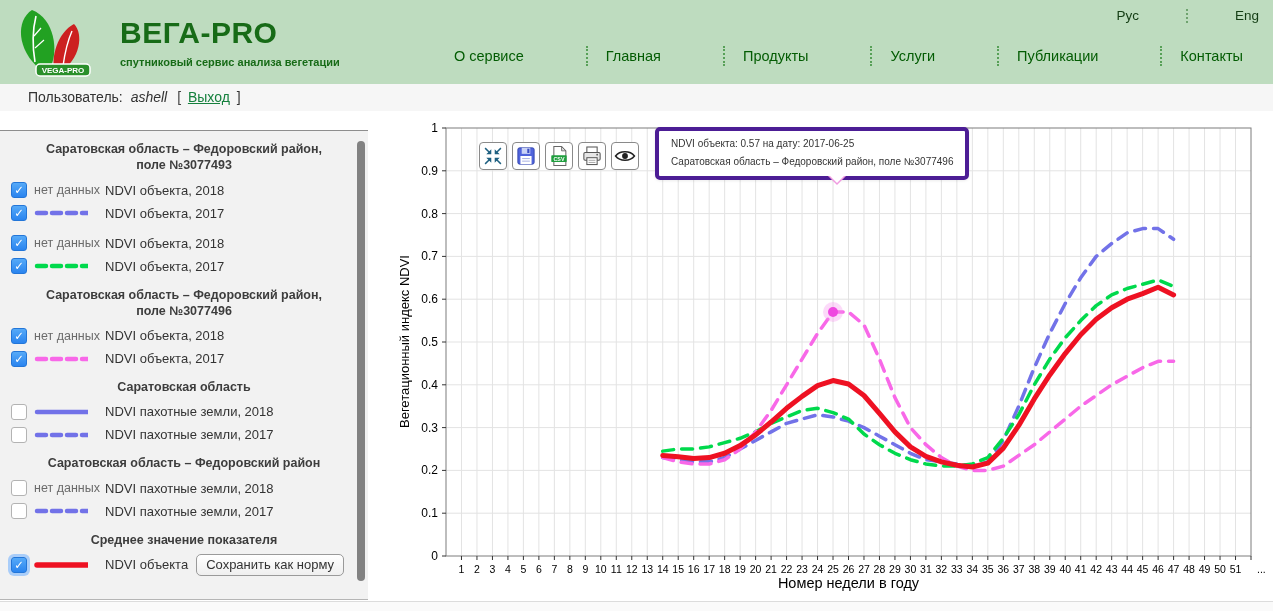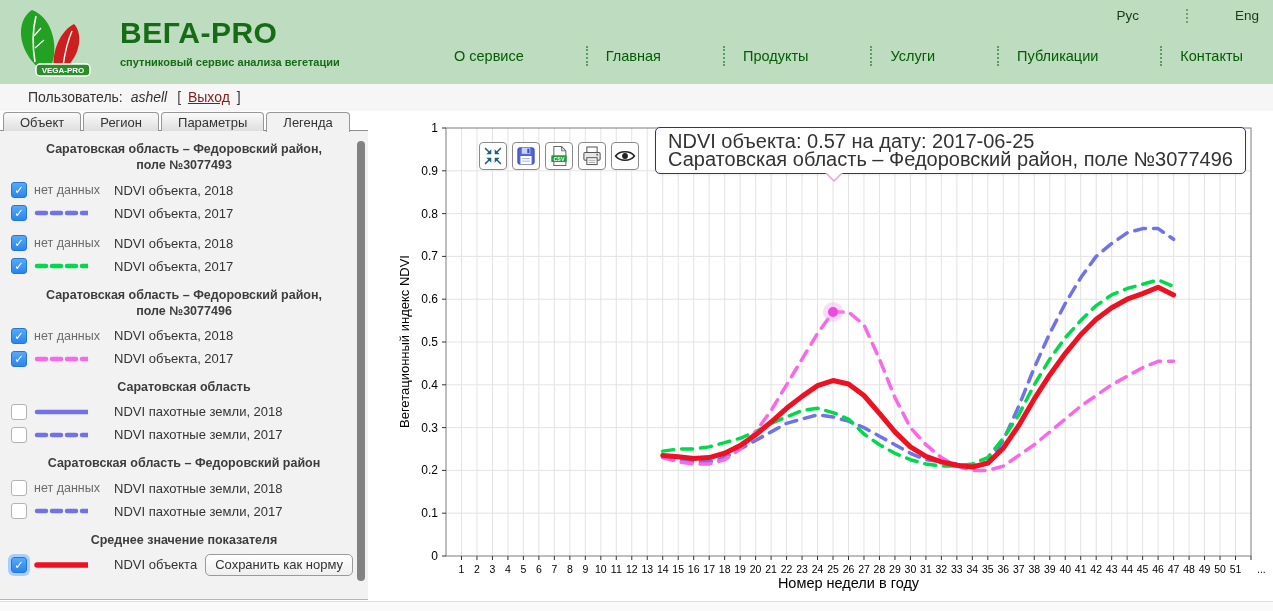--- a/index.html
+++ b/index.html
@@ -16,54 +16,54 @@
   .lang-switch { position:absolute; right:14px; top:8px; font-size:13.5px; color:#143d14; display:flex; align-items:center;gap:39px; }
   .lang-switch .sep { width:0; height:14px; border-left:2px dotted #6fa36f; margin:0 8px; }
   .lang-switch span { cursor:pointer; }
   .main-nav { position:absolute; right:12px; top:46px; }
   .main-nav ul { list-style:none; display:flex;gap:44px; }
   .main-nav li { font-size:14.5px; color:#035c03; padding:2px 18px; cursor:pointer; border-left:2px dotted #57a057; white-space:nowrap; }
   .main-nav li:first-child { border-left:none; }
 
   
   .user-bar { position:absolute; left:0; top:84px; width:1273px; height:27px; background:#f6f6f6; font-size:14px; color:#333; line-height:27px; padding-left:28px; }
-  .user-bar a { color:#7f1d1d; text-decoration:underline; cursor:pointer; margin:0 3px; }
+  .user-bar a { color:#15803d; text-decoration:underline; cursor:pointer; margin:0 3px; }
   .user-bar .brk { margin-left:6px; color:#444; }
 
   
   .tabs { position:absolute; left:3px; top:112px; display:flex; z-index:6; }
   .tab { font-size:13px; color:#333; background:linear-gradient(#fafafa,#dedede); border:1px solid #979797; border-bottom:none; border-radius:4px 4px 0 0; padding:2px 16px 3px; margin-right:2px; height:19px; cursor:pointer; position:relative; }
   .tab.active { background:#f2f2f2; height:20px; z-index:7; }
   .panel { position:absolute; left:0; top:130px; width:368px; height:470px; background:#f2f2f2; border-top:1px solid #8e8e8e; border-bottom:1px solid #b5b5b5; z-index:5; overflow:hidden; }
   .footer-strip { position:absolute; left:0; top:601px; width:1273px; height:10px; background:#fafafa; border-top:1px solid #dcdcdc; }
 
   .legend-group { margin-top:9px; }
   .group-title { text-align:center; font-weight:bold; font-size:12.5px; color:#3d3d3d; margin:10px 30px 6px; line-height:1.3; }
   .legend-row { display:flex; align-items:center; min-height:21px; margin:2px 0 2px 11px; }
   .cb { width:16px; height:16px; flex:0 0 16px; border-radius:3px; cursor:pointer; text-align:center; font-size:11.5px; line-height:15px; }
   .cb.checked { background:linear-gradient(#56aaf8,#2a84ef); border:1px solid #2376d8; color:#fff; font-weight:bold; }
   .cb.unchecked { background:#fff; border:1px solid #b3b3b3; }
   .cb.focused { box-shadow:0 0 0 3px rgba(110,175,255,0.55); }
   .swatch-zone { width:54px; margin-left:7px; display:flex; align-items:center; }
   .no-data { font-size:12.5px; color:#6b6b6b; white-space:nowrap; }
-  .legend-label { margin-left:26px; font-size:13px; color:#333; white-space:nowrap; }
+  .legend-label { margin-left:17px; font-size:13px; color:#333; white-space:nowrap; }
   .norm-btn { margin-left:8px; font-size:13px; color:#333; background:linear-gradient(#ffffff,#efefef); border:1px solid #9a9a9a; border-radius:5px; padding:2px 9px 3px; cursor:pointer; font-family:inherit; }
   .scroll-thumb { position:absolute; right:3px; top:10px; width:8px; height:440px; background:#828282; border-radius:4px; cursor:pointer; }
 
   
   #chart-svg { position:absolute; left:390px; top:117px; }
   .y-axis-title { position:absolute; left:294px; top:334px; width:220px; text-align:center; font-size:13px; color:#000; transform:rotate(-90deg); }
   .x-axis-title { position:absolute; left:446px; top:575px; width:805px; text-align:center; font-size:14.5px; color:#000; }
 
   
   .chart-toolbar { position:absolute; left:479px; top:142px; display:flex; z-index:8; }
   .tool-btn { width:28px; height:28px; background:#fff; border:1px solid #8a8a8a; border-radius:4px; margin-right:5px; cursor:pointer; display:flex; align-items:center; justify-content:center; padding:0; }
 
   
-  .tooltip { position:absolute; left:655px; top:127px; z-index:9; background:#fff; border:1px solid #4c1d95; border-radius:5px; padding:4px 12px 5px; font-size:20px; color:#333; line-height:18px; box-shadow:0 1px 3px rgba(0,0,0,0.08); white-space:nowrap; }
+  .tooltip { position:absolute; left:655px; top:127px; z-index:9; background:#fff; border:4px solid #4c1d95; border-radius:5px; padding:4px 12px 5px; font-size:10px; color:#333; line-height:18px; box-shadow:0 1px 3px rgba(0,0,0,0.08); white-space:nowrap; }
   .tooltip .arrow-outer { position:absolute; left:169px; bottom:-9px; width:0; height:0; border-left:9px solid transparent; border-right:9px solid transparent; border-top:9px solid #f09ae0; }
   .tooltip .arrow-inner { position:absolute; left:170px; bottom:-7px; width:0; height:0; border-left:8px solid transparent; border-right:8px solid transparent; border-top:8px solid #fff; }
 </style>
 </head>
 <body>
 
 <div class="page">
 
   <div class="header">
     <svg class="logo" viewBox="0 0 104 76">
@@ -97,26 +97,20 @@
   </div>
 
   <div class="user-bar">
     <span>Пользователь:</span>
     <span style="margin-left:4px;font-style:italic;">ashell</span>
     <span class="brk">[</span>
     <a>Выход</a>
     <span>]</span>
   </div>
 
-  <div class="tabs" id="tabs">
-      <div class="tab">Объект</div>
-      <div class="tab">Регион</div>
-      <div class="tab">Параметры</div>
-      <div class="tab active">Легенда</div>
-    </div>
   <div class="panel">
     <div id="legend-groups">
         <div class="legend-group">
           <div class="group-title">Саратовская область – Федоровский район, поле №3077493</div>
           <div class="legend-row">
             <div class="cb checked">✓</div>
             <div class="swatch-zone">
               <span class="no-data">нет данных</span>
             </div>
             <span class="legend-label">NDVI объекта, 2018</span>

